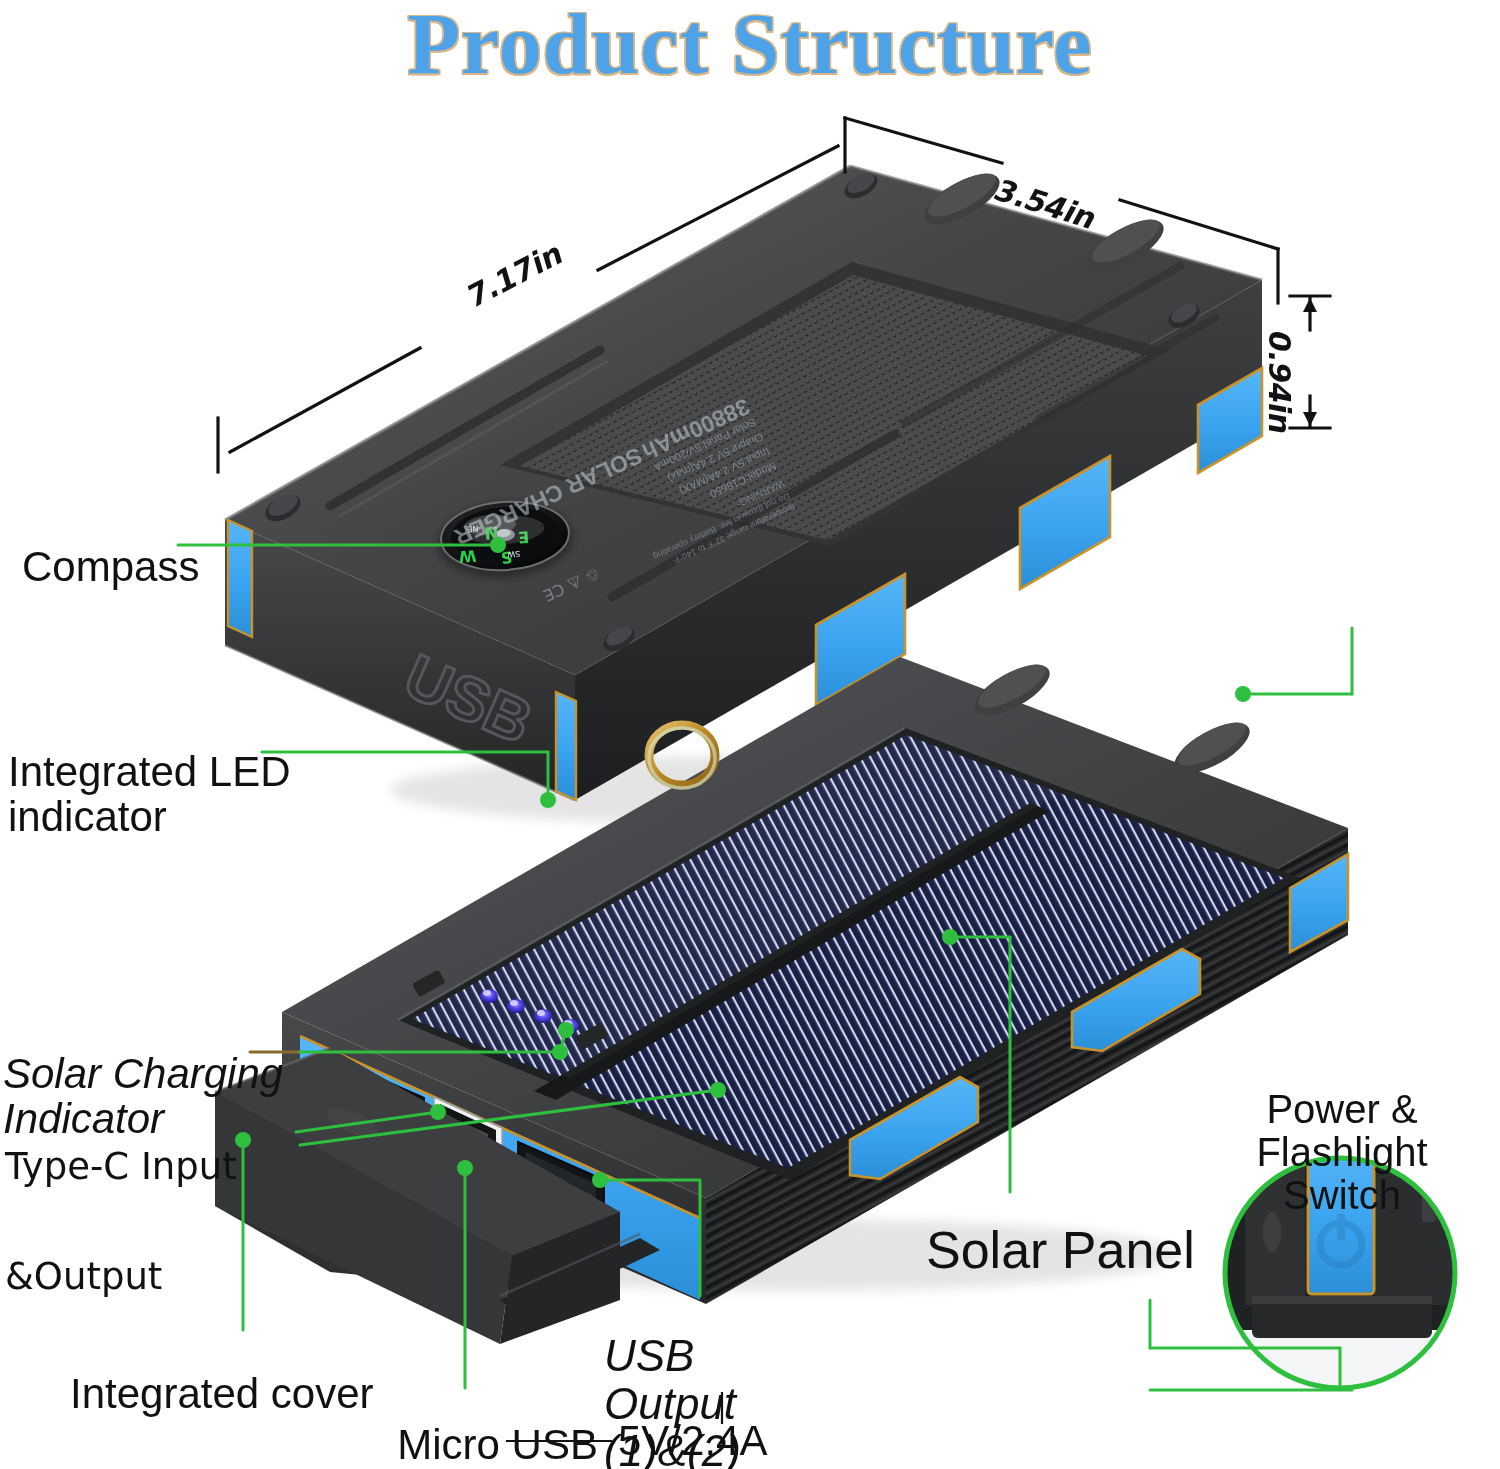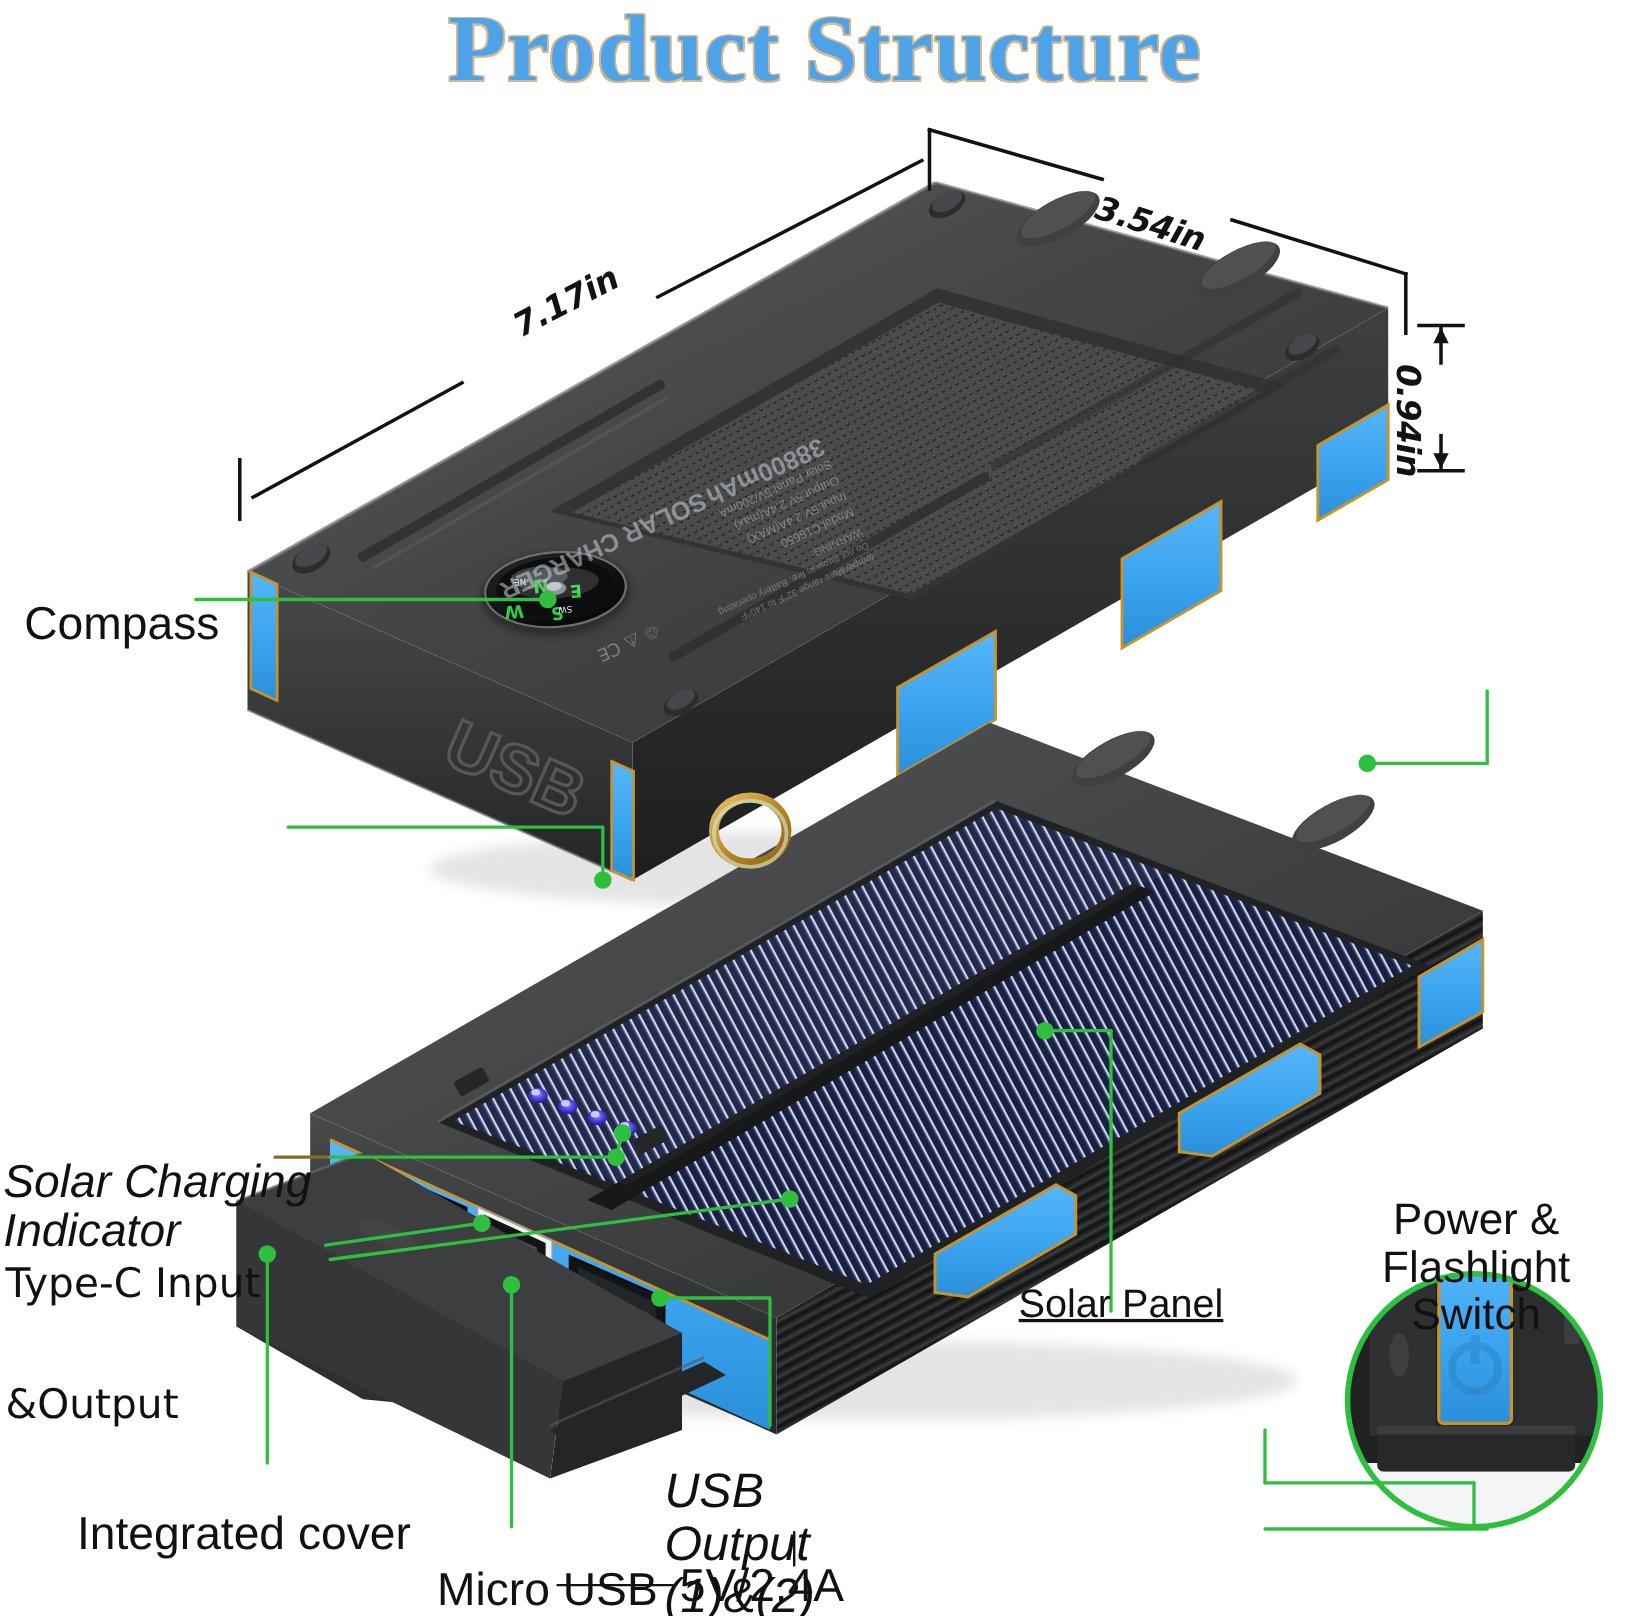--- a/index.html
+++ b/index.html
@@ -447,37 +447,39 @@
       <circle cx="438" cy="1112" r="8"></circle>
       <circle cx="718" cy="1090" r="8"></circle>
       <circle cx="243" cy="1140" r="8"></circle>
       <circle cx="465" cy="1168" r="8"></circle>
       <circle cx="600" cy="1180" r="8"></circle>
     </g>
   </svg>
 
   <div class="callout helv" style="left:22px; top:518px; font-size:42px;">Compass</div>
 
+  <div class="callout helv" style="left:8px; top:723px; font-size:42px;">Integrated LED
+indicator</div>
 
   <div class="callout helv" style="left:3px; top:1025px; font-size:42px;font-style:italic;">Solar Charging
 Indicator</div>
 
   <div class="callout dejavu" style="left:5px; top:1140px; font-size:37px; line-height:1.48;">Type-C Input
 
 &amp;Output</div>
 
   <div class="callout helv" style="left:70px; top:1345px; font-size:42px;">Integrated cover</div>
 
   <div class="callout helv" style="left:368px; top:1396px; font-size:42px; text-align:center;">Micro USB
 Charging Port</div>
 
   <div class="callout helv" style="left:604px; top:1306px; font-size:44px; text-align:left; width:210px;font-style:italic;">USB Output
 (1)&amp;(2)</div>
 
   <div class="callout serif" style="left:618px; top:1418px; font-size:42px;">5V/2.4A</div>
 
 
-  <div class="callout helv" style="left:926px; top:1140px; font-size:36px;text-decoration:underline;">Solar Panel</div>
+  <div class="callout helv" style="left:926px; top:1196px; font-size:52px;">Solar Panel</div>
 
   <div class="callout helv" style="left:1192px; top:1062px; font-size:40px; text-align:center; width:300px;">Power &amp; Flashlight
 Switch</div>
 
 </div>
 
 </body></html>

